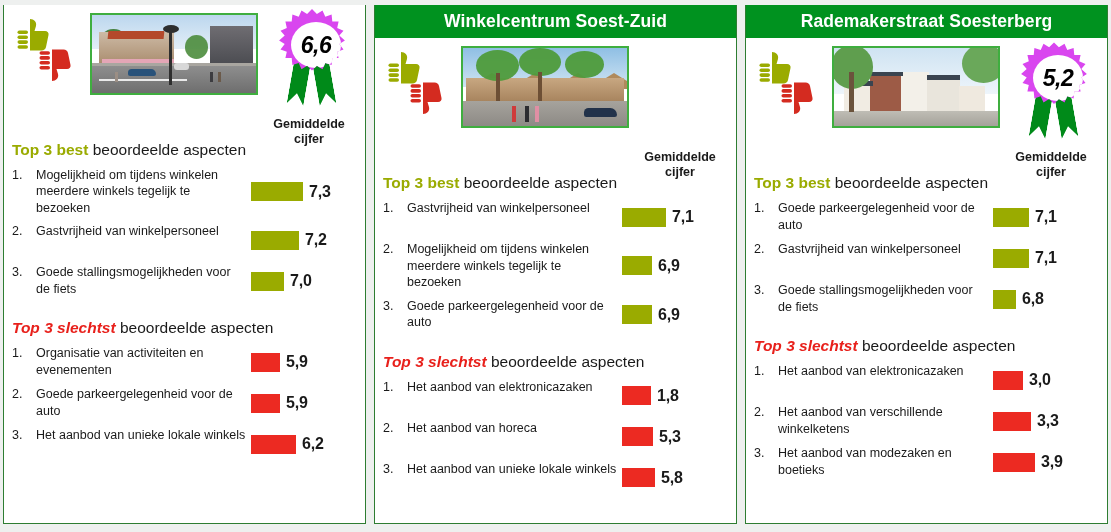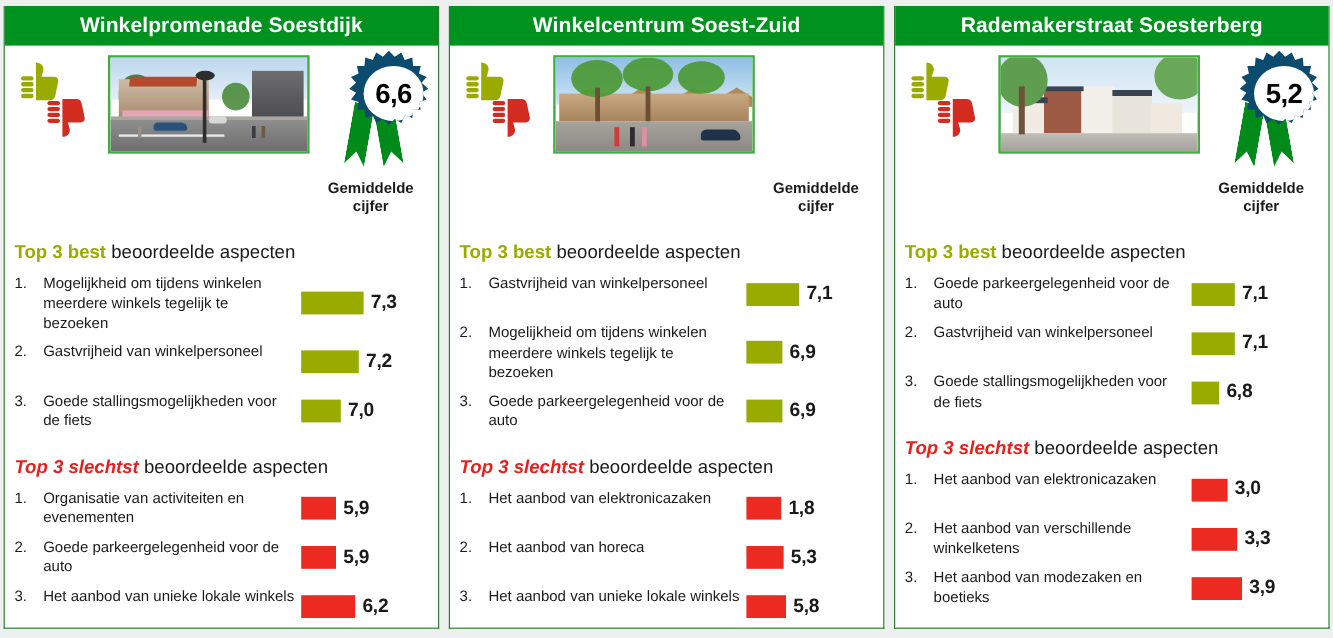--- a/index.html
+++ b/index.html
@@ -172,28 +172,29 @@
   }
   .ribbons { position:absolute; left:14px; top:44px; width:52px; height:58px; }
   .ribbon {
     position:absolute; top:0; width:17px; height:52px; background:#008a19;
   }
   .ribbon.l { left:4px;  transform:rotate(10deg);
     clip-path: polygon(0 0, 100% 0, 100% 100%, 50% 78%, 0 100%); }
   .ribbon.r { left:28px; transform:rotate(-10deg);
     clip-path: polygon(0 0, 100% 0, 100% 100%, 50% 78%, 0 100%); }
   .burst {
-    position:absolute; left:16px; top:0; width:70px; height:70px;
-    background:#0c4a6e;
+    position:absolute; left:4px; top:0; width:70px; height:70px;
+    background:#d946ef;
     clip-path: polygon(
       50% 0%, 57% 7%, 65% 2%, 69% 11%, 78% 8%, 79% 18%, 88% 18%, 86% 27%,
       95% 31%, 89% 38%, 97% 45%, 89% 50%, 95% 58%, 86% 61%, 88% 70%, 79% 70%,
       78% 80%, 69% 77%, 65% 86%, 57% 81%, 50% 88%, 43% 81%, 35% 86%, 31% 77%,
       22% 80%, 21% 70%, 12% 70%, 14% 61%, 5% 58%, 11% 50%, 3% 45%, 11% 38%,
       5% 31%, 14% 27%, 12% 18%, 21% 18%, 22% 8%, 31% 11%, 35% 2%, 43% 7%);
+    font-style: italic;
   }
   .burst-inner {
     position:absolute; left:14px; top:13px; width:50px; height:46px;
     background:#ffffff; border-radius:50%;
     display:flex; align-items:center; justify-content:center;
   }
   .burst-grade {
     font-size: 23px; font-weight: bold; color:#000; line-height:1;
     letter-spacing:-.5px;
   }
@@ -207,21 +208,21 @@
     font-weight: bold;
     color:#1a1a1a;
     line-height:1.18;
   }
 
   
   .section {
     margin: 0 8px;
     position: relative;
   }
-  .section.best { margin-top: 56px; }
+  .section.best { margin-top: 28px; }
   .section.worst { margin-top: 18px; }
 
   .section-title {
     font-size: 15.5px;
     line-height: 1.15;
     margin-bottom: 4px;
     color: #1a1a1a;
     white-space: nowrap;
   }
   .section-title .kw { font-weight: bold; }
@@ -269,21 +270,20 @@
     color: #1a1a1a;
     letter-spacing: -.2px;
   }
 </style>
 </head>
 <body>
 
 <div id="page">
   <div class="panels" id="panel-grid">
   <div class="panel">
-    <div class="panel-header">Winkelpromenade Soestdijk</div>
     <div class="panel-body">
 
       <div class="hero">
         <div class="thumbs">
           <span class="thumb up">
             <svg viewBox="0 0 34 38" width="34" height="38" aria-hidden="true">
               <g fill="#9aab00">
                 <path d="M14 2 C18 2 21 5 20 9 L18.5 14 L29 14 C31.5 14 33 15.8 32.5 18 L30 30 C29.6 32.3 27.8 33.5 25.6 33.5 L14 33.5 L14 14 Z"></path>
                 <rect x="1.5" y="13.5" width="10.5" height="3.6" rx="1.8"></rect>
                 <rect x="1.5" y="18.4" width="10.5" height="3.6" rx="1.8"></rect>

